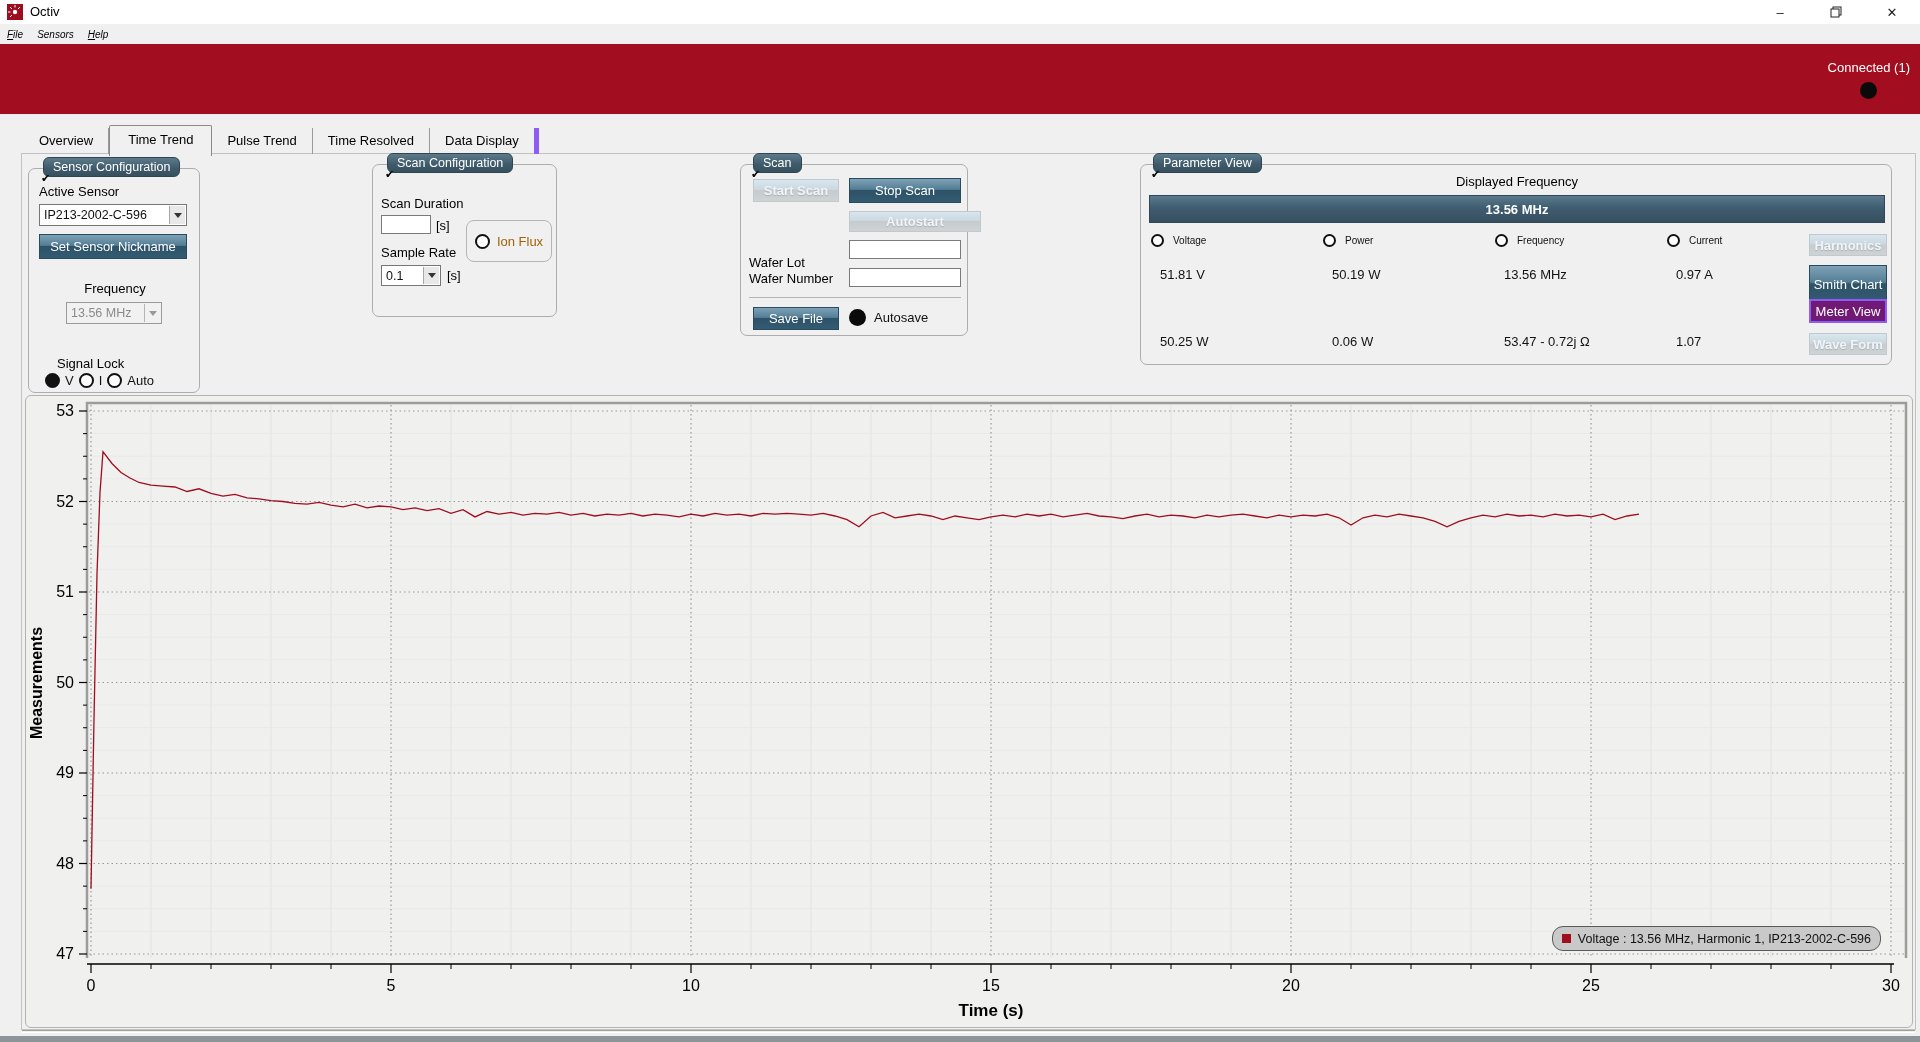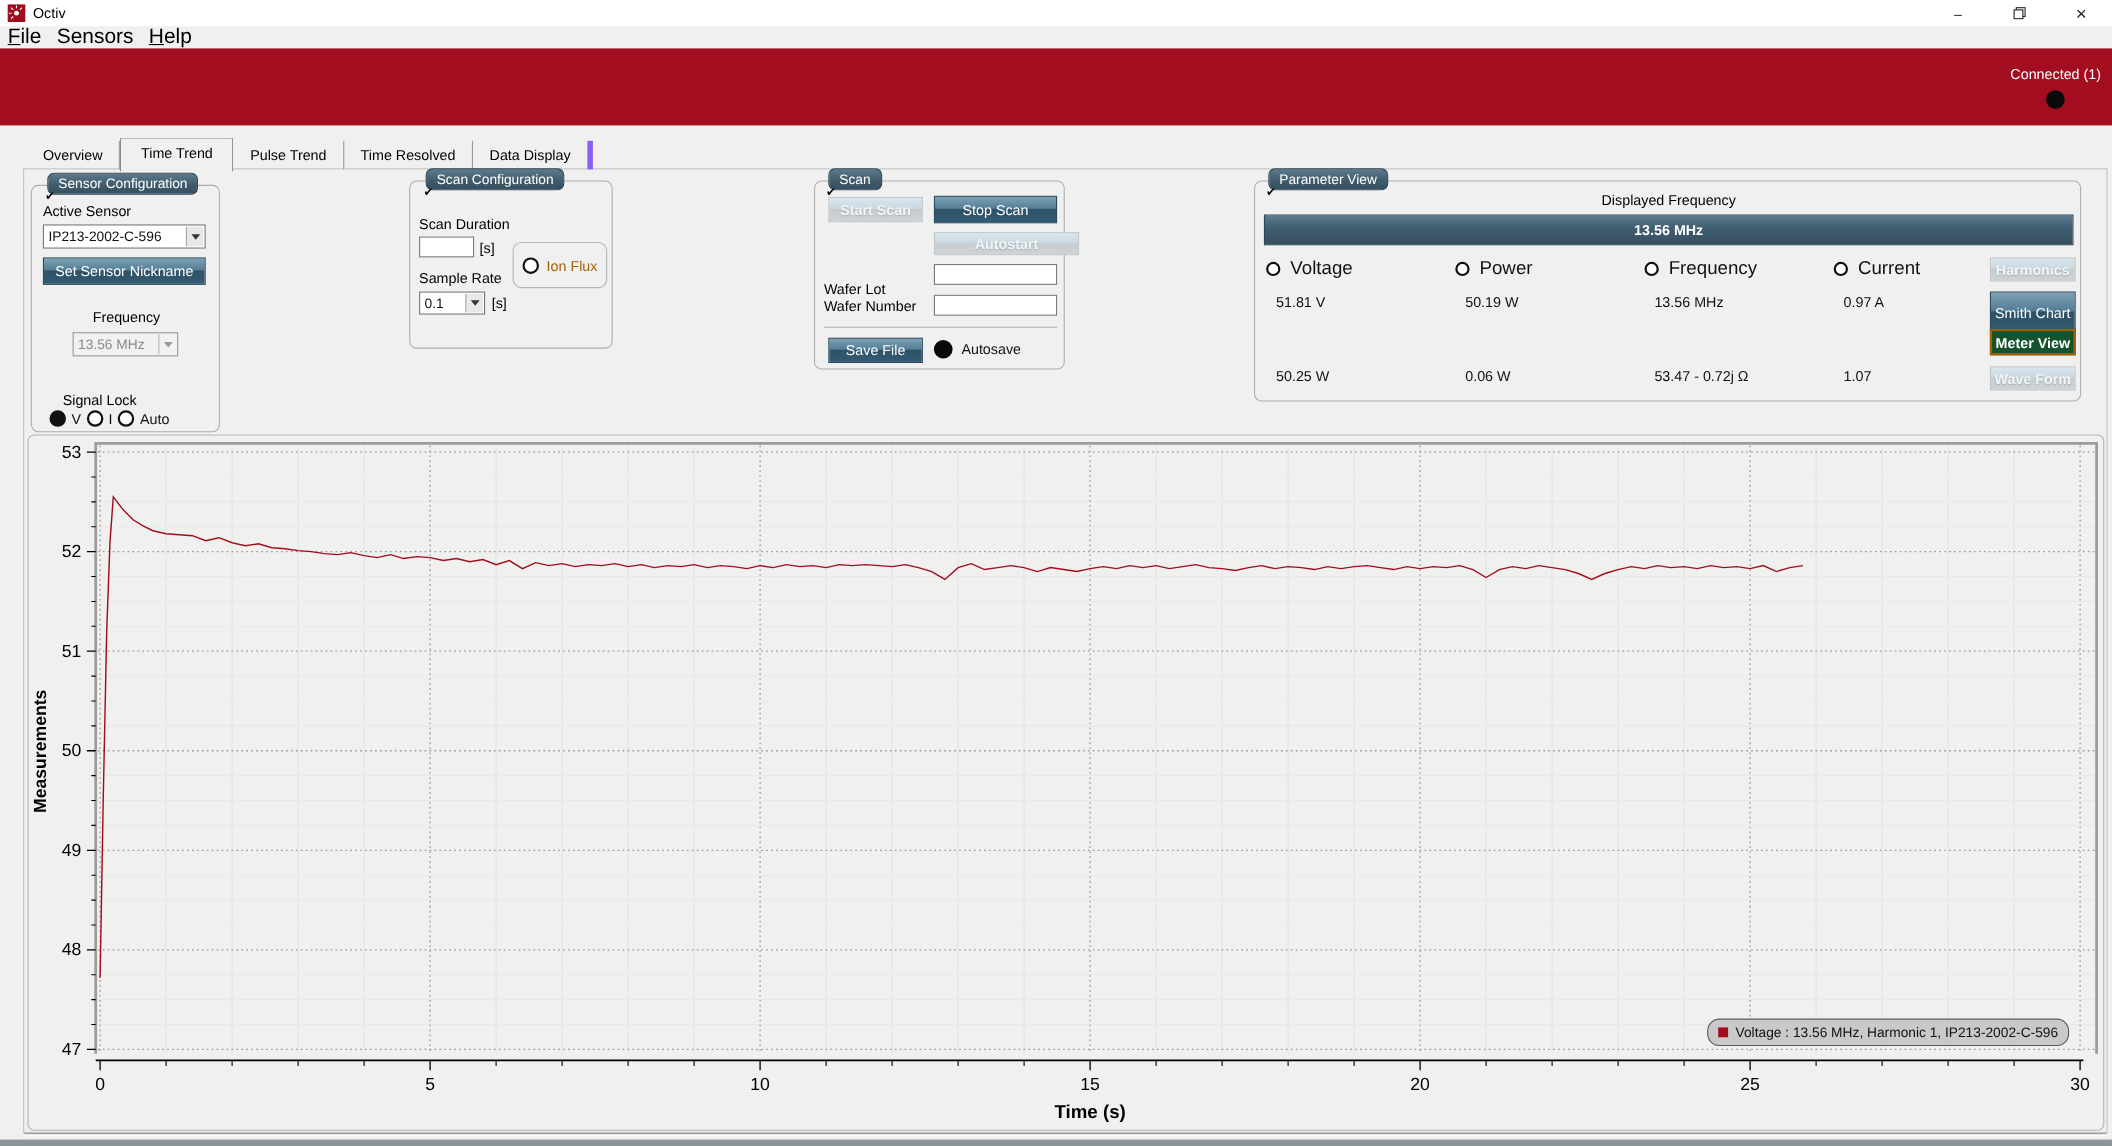--- a/index.html
+++ b/index.html
@@ -8,21 +8,21 @@
 
   
   .titlebar { position:absolute; left:0; top:0; width:1920px; height:24px; background:#ffffff; }
   .app-icon { position:absolute; left:7px; top:4px; width:16px; height:16px; background:#9d0d1e; }
   .title-text { position:absolute; left:30px; top:4px; font-size:13px; color:#000; }
   .winbtn { position:absolute; top:0; width:56px; height:24px; display:flex; align-items:center; justify-content:center; color:#222; font-size:13px; }
   .winbtn.min { right:112px; } .winbtn.max { right:56px; } .winbtn.close { right:0; }
 
   
   .menubar { position:absolute; left:0; top:24px; width:1920px; height:20px; background:#f0f0f0; display:flex; align-items:center; }
-  .menu-item { font-size:19px; padding:1px 7px; color:#000; }
+  .menu-item { font-size:10px; padding:1px 7px; color:#000;font-style:italic; }
   .accel::first-letter { text-decoration:underline; }
 
   
   .banner { position:absolute; left:0; top:44px; width:1920px; height:70px; background:#a30d20; }
   .logo { position:absolute; left:30px; top:8px; width:260px; height:56px; color:#fff; }
   .logo-word { position:absolute; left:38px; top:6px; font-size:30px; font-weight:bold; font-style:italic; letter-spacing:1px; }
   .logo-sub { position:absolute; left:62px; top:41px; font-size:7px; font-style:italic; letter-spacing:1.6px; }
   .connected { position:absolute; right:10px; top:16px; text-align:right; color:#fff; font-size:13px; }
   .conn-dot { position:absolute; right:43px; top:38px; width:17px; height:17px; border-radius:50%; background:#0a0a0a; }
 
@@ -62,28 +62,28 @@
   .radio.checked { background:#111; }
   .radio.big { width:15px; height:15px; }
   .dot-filled { display:inline-block; width:17px; height:17px; border-radius:50%; background:#0a0a0a; vertical-align:middle; }
 
   .btn { position:absolute; display:flex; align-items:center; justify-content:center; font-size:13px;
     font-family:"Liberation Sans",sans-serif; }
   .btn-steel { background:linear-gradient(to bottom,#7ea2b6 0%,#547e95 45%,#2e5267 50%,#335b72 100%);
     color:#fff; border:1px solid #2a4a5d; }
   .btn-disabled { background:linear-gradient(to bottom,#d8e6ef 0%,#ccd8df 45%,#c6cbce 50%,#ced3d5 100%);
     color:#eff5f8; border:1px solid #c2c8cc; text-shadow:0 1px 1px rgba(110,120,130,.35); font-weight:bold; }
-  .btn-activeview { background:#14532d; color:#fff; border:2px solid #a16207; font-weight:bold; }
+  .btn-activeview { background:#701a75; color:#fff; border:2px solid #8b5cf6; font-weight:normal; }
 
   
   .freq-bar { position:absolute; left:8px; top:30px; width:736px; height:28px;
     background:linear-gradient(to bottom,#5b7a8c,#3f5d70 45%,#364f5f); border:1px solid #2f4756;
     color:#fff; font-weight:bold; font-size:13px; display:flex; align-items:center; justify-content:center; }
   .pv-row { position:absolute; left:10px; display:grid; grid-template-columns:172px 172px 172px 172px; }
-  .pv-cell { display:flex; align-items:center; gap:9px; font-size:17px; }
+  .pv-cell { display:flex; align-items:center; gap:9px; font-size:10px; }
   .pv-val { font-size:13px; margin-left:9px; }
 
   
   .chartbox { position:absolute; left:25px; top:395px; width:1888px; height:633px; border:1px solid #b3b3b3; border-radius:6px; background:#f0f0ef; }
   .legend { position:absolute; right:31px; top:530px; height:25px; background:#c9c9c9; border:1px solid #5a5a5a;
     border-radius:11px; display:flex; align-items:center; padding:0 9px; font-size:12.5px; color:#111; }
   .legend-swatch { width:9px; height:9px; background:#a00d1e; margin-right:7px; }
 </style>
 </head>
 <body>

